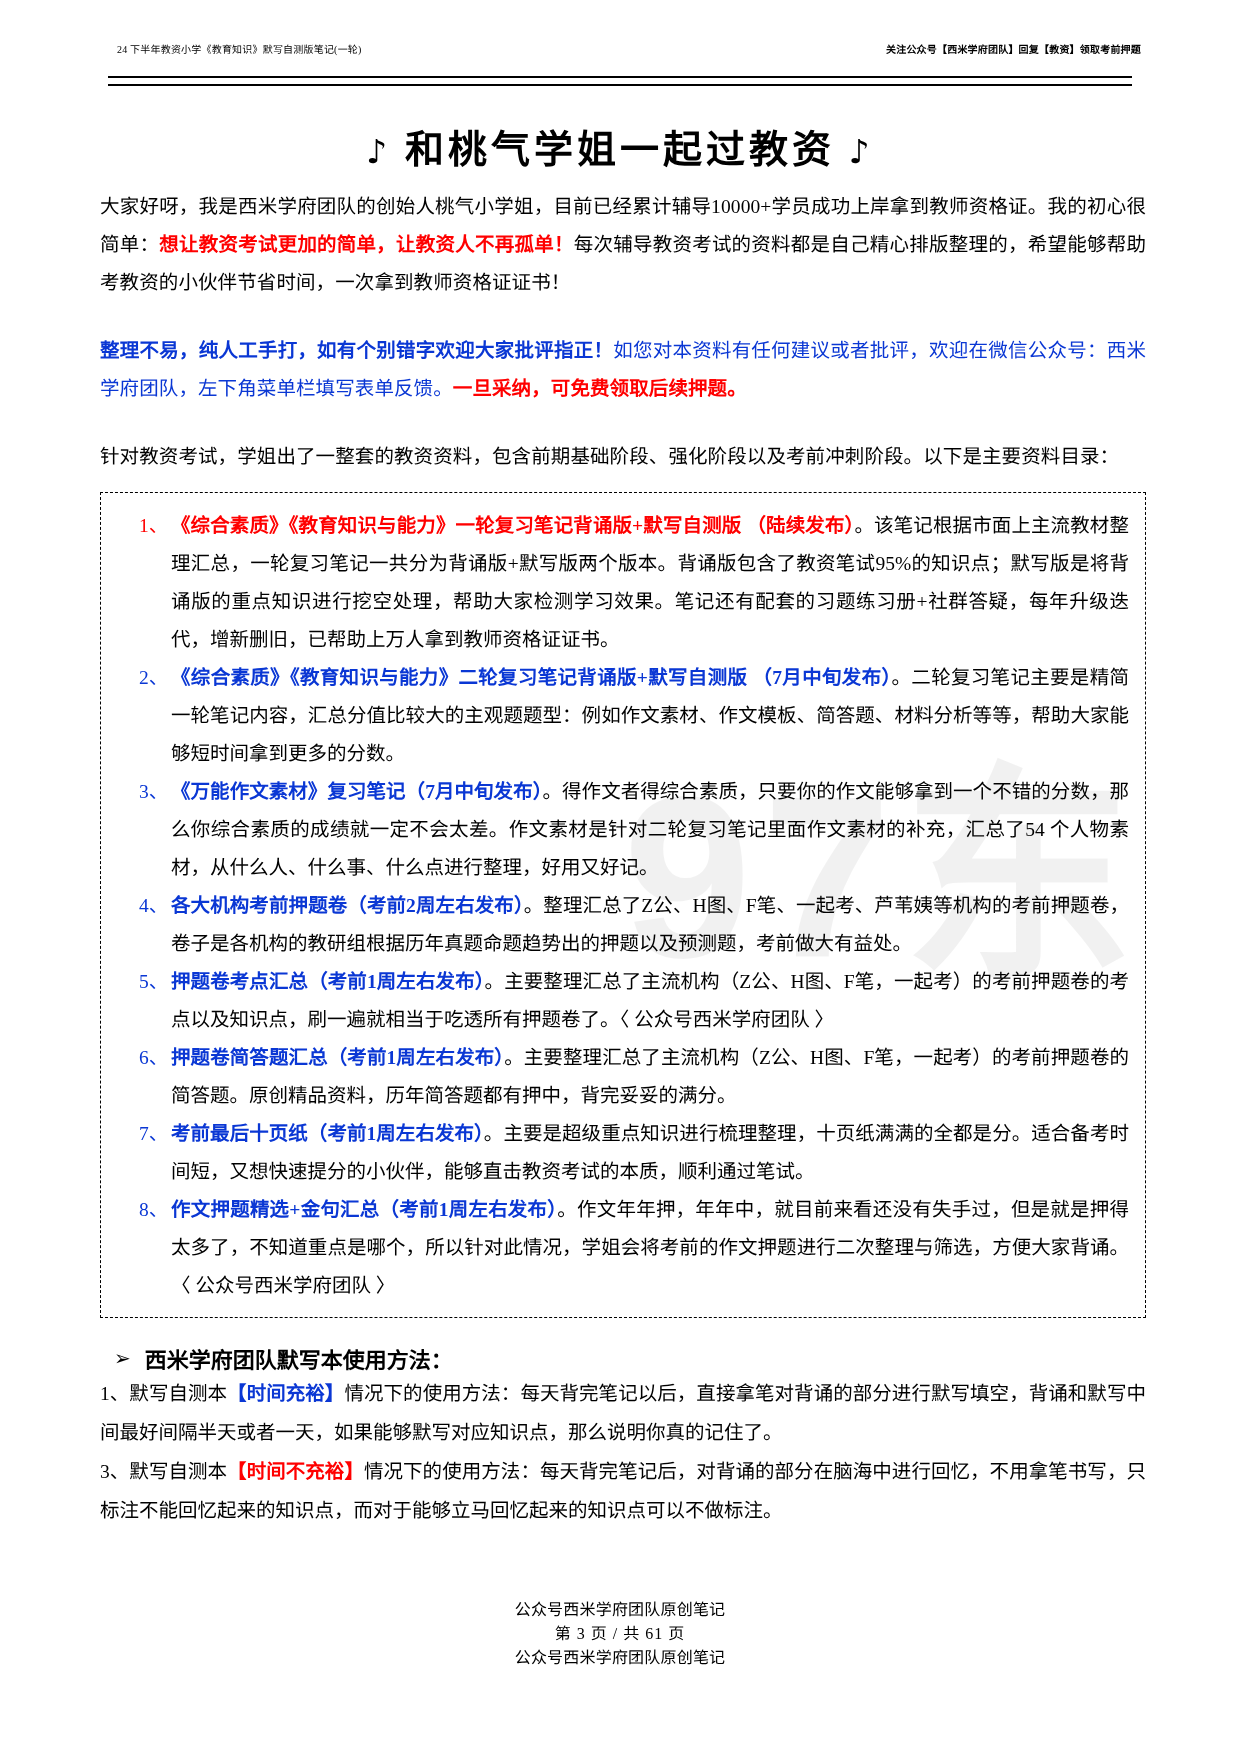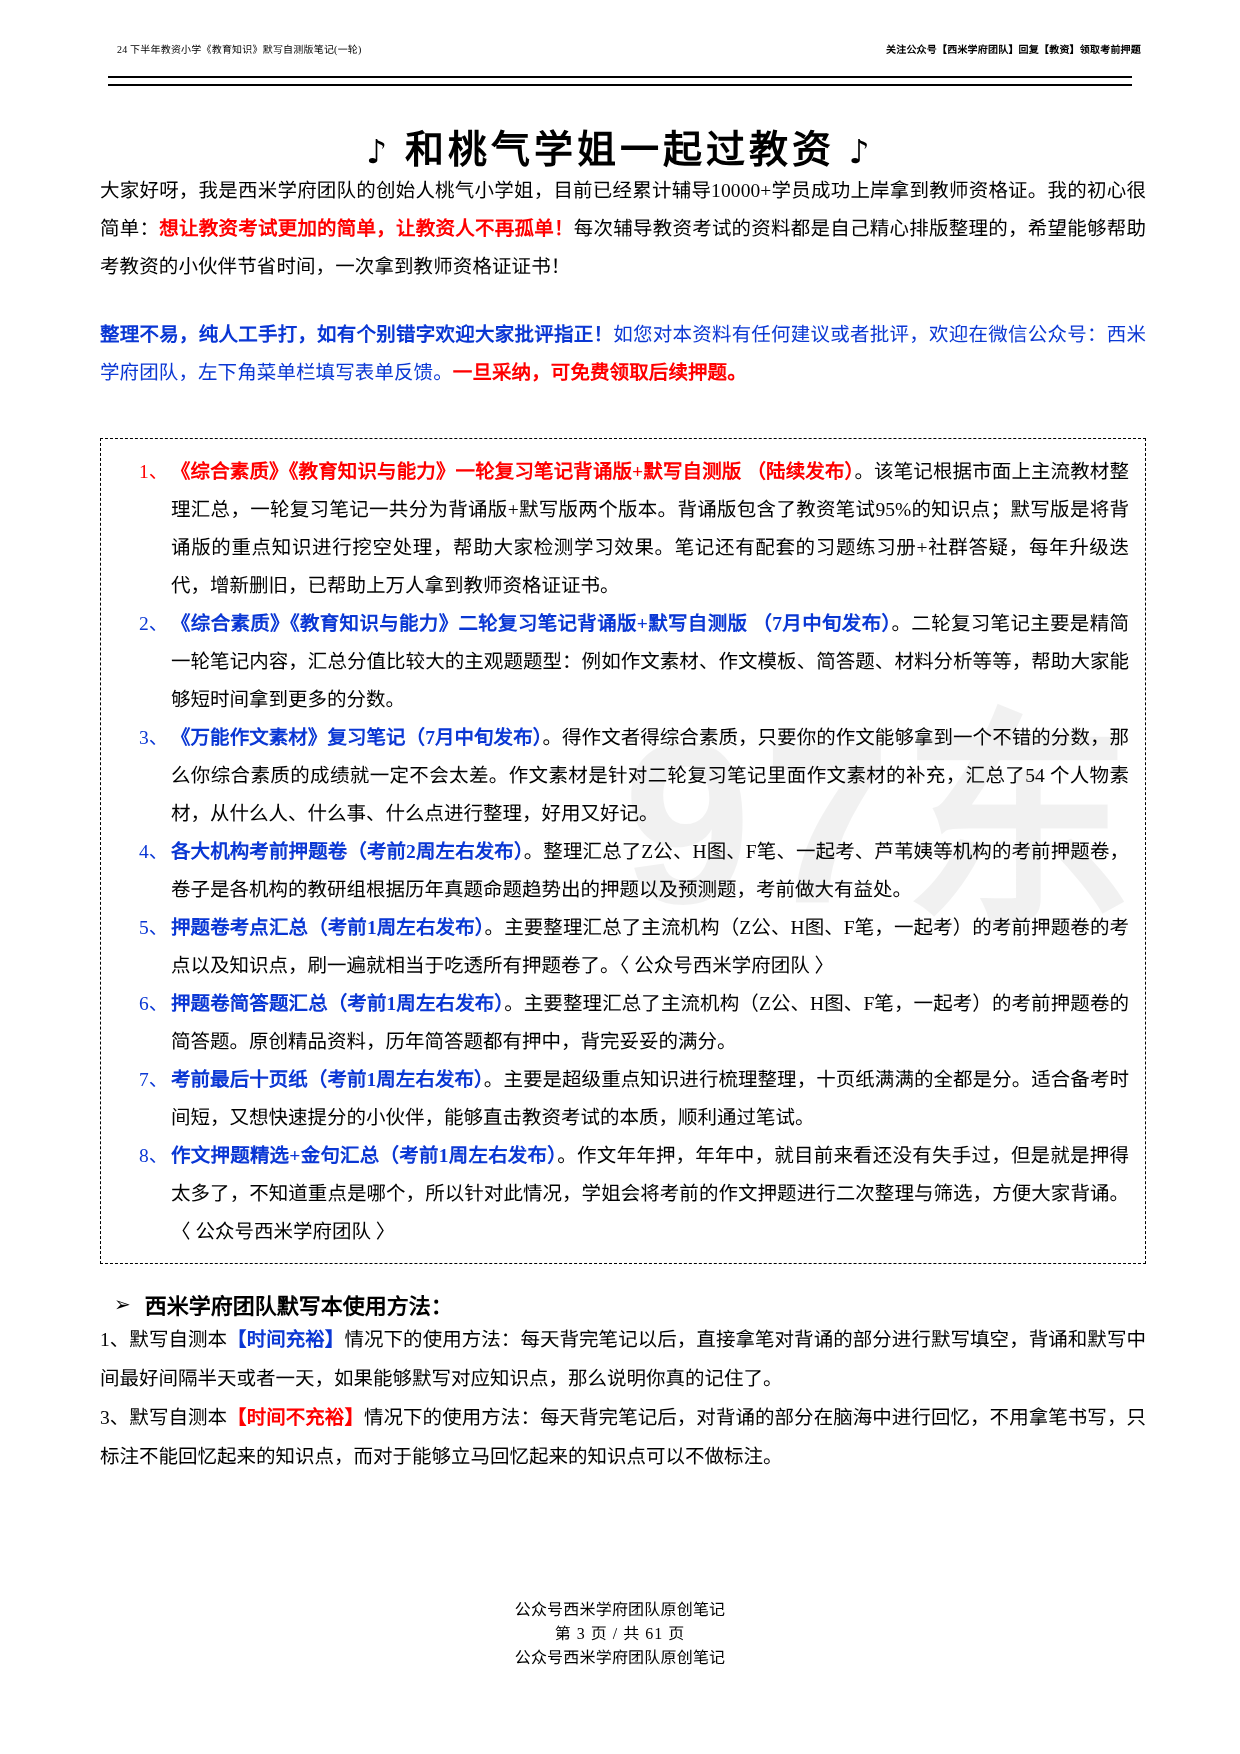--- a/index.html
+++ b/index.html
@@ -62,21 +62,21 @@
     font-weight: 700;
     letter-spacing: 4px;
     font-family: "Liberation Serif", "DejaVu Serif", serif;
   }
   .doc-title .note { font-family: "DejaVu Sans", sans-serif; font-size: 33px; }
 
   
   .content {
     position: absolute;
     left: 100px;
-    top: 172px;
+    top: 188px;
     width: 1046px;
   }
   p.para {
     margin: 0 0 0 0;
     font-size: 19.5px;
     line-height: 38px;
     text-align: justify;
     text-justify: inter-ideograph;
     letter-spacing: 0.1px;
   }
@@ -193,20 +193,21 @@
     </p>
 
     <div class="spacer-md"></div>
 
     <p class="para">
       <span class="blue">整理不易，纯人工手打，如有个别错字欢迎大家批评指正！</span><span class="blue-plain">如您对本资料有任何建议或者批评，欢迎在微信公众号：西米学府团队，左下角菜单栏填写表单反馈。</span><span class="red">一旦采纳，可免费领取后续押题。</span>
     </p>
 
     <div class="spacer-md"></div>
 
+    <p class="para">针对教资考试，学姐出了一整套的教资资料，包含前期基础阶段、强化阶段以及考前冲刺阶段。以下是主要资料目录：</p>
 
     <div class="list-box">
       <div class="watermark">97东</div>
 
       <div class="list-item">
         <span class="li-num num-red">1、</span>
         <span class="li-body"><span class="red">《综合素质》《教育知识与能力》一轮复习笔记背诵版+默写自测版 （陆续发布）</span><span>。该笔记根据市面上主流教材整理汇总，一轮复习笔记一共分为背诵版+默写版两个版本。背诵版包含了教资笔试95%的知识点；默写版是将背诵版的重点知识进行挖空处理，帮助大家检测学习效果。笔记还有配套的习题练习册+社群答疑，每年升级迭代，增新删旧，已帮助上万人拿到教师资格证证书。</span></span>
       </div>
 
       <div class="list-item">

